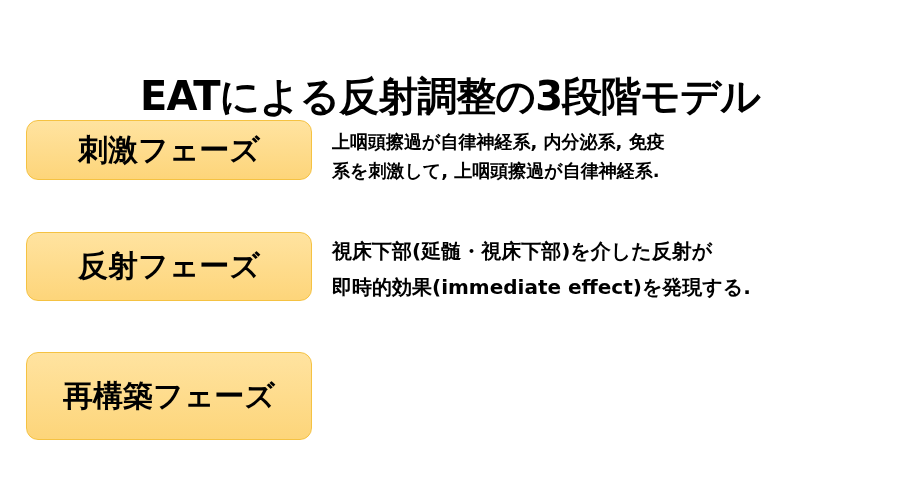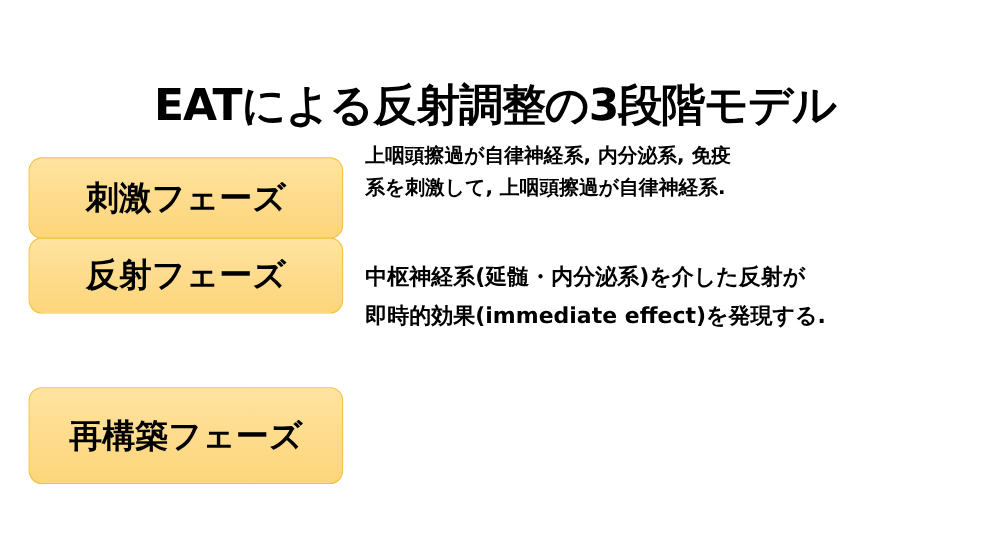--- a/index.html
+++ b/index.html
@@ -20,33 +20,33 @@
     }
     .desc {
       position: absolute; left: 332px; font-size: 18px; font-weight: bold; line-height: 29px; white-space: nowrap;
     }
   </style>
 </head>
 <body>
 
 <div class="title">EATによる反射調整の3段階モデル</div>
 
-<div class="phase-box" style="top:120px;height:74px;margin-top:23px;">
+<div class="phase-box" style="top:120px;height:60px;">
   <span>刺激フェーズ</span>
 </div>
 <div class="desc" style="top:127px;">
   <div>上咽頭擦過が自律神経系, 内分泌系, 免疫</div>
   <div>系を刺激して, 上咽頭擦過が自律神経系.</div>
 </div>
 
-<div class="phase-box" style="top:216px;height:69px;">
+<div class="phase-box" style="top:232px;height:69px;">
   <span>反射フェーズ</span>
 </div>
 <div class="desc" style="top:233px;line-height:36px;font-size:20px;">
-  <div>中枢神経系(延髄・内分泌系)を介した反射が</div>
+  <div>視床下部(延髄・視床下部)を介した反射が</div>
   <div>即時的効果(immediate effect)を発現する.</div>
 </div>
 
 <div class="phase-box" style="top:352px;height:88px;">
   <span>再構築フェーズ</span>
 </div>
 <div class="desc" style="top:340px;line-height:32px;">
 </div>
 
 </body></html>

